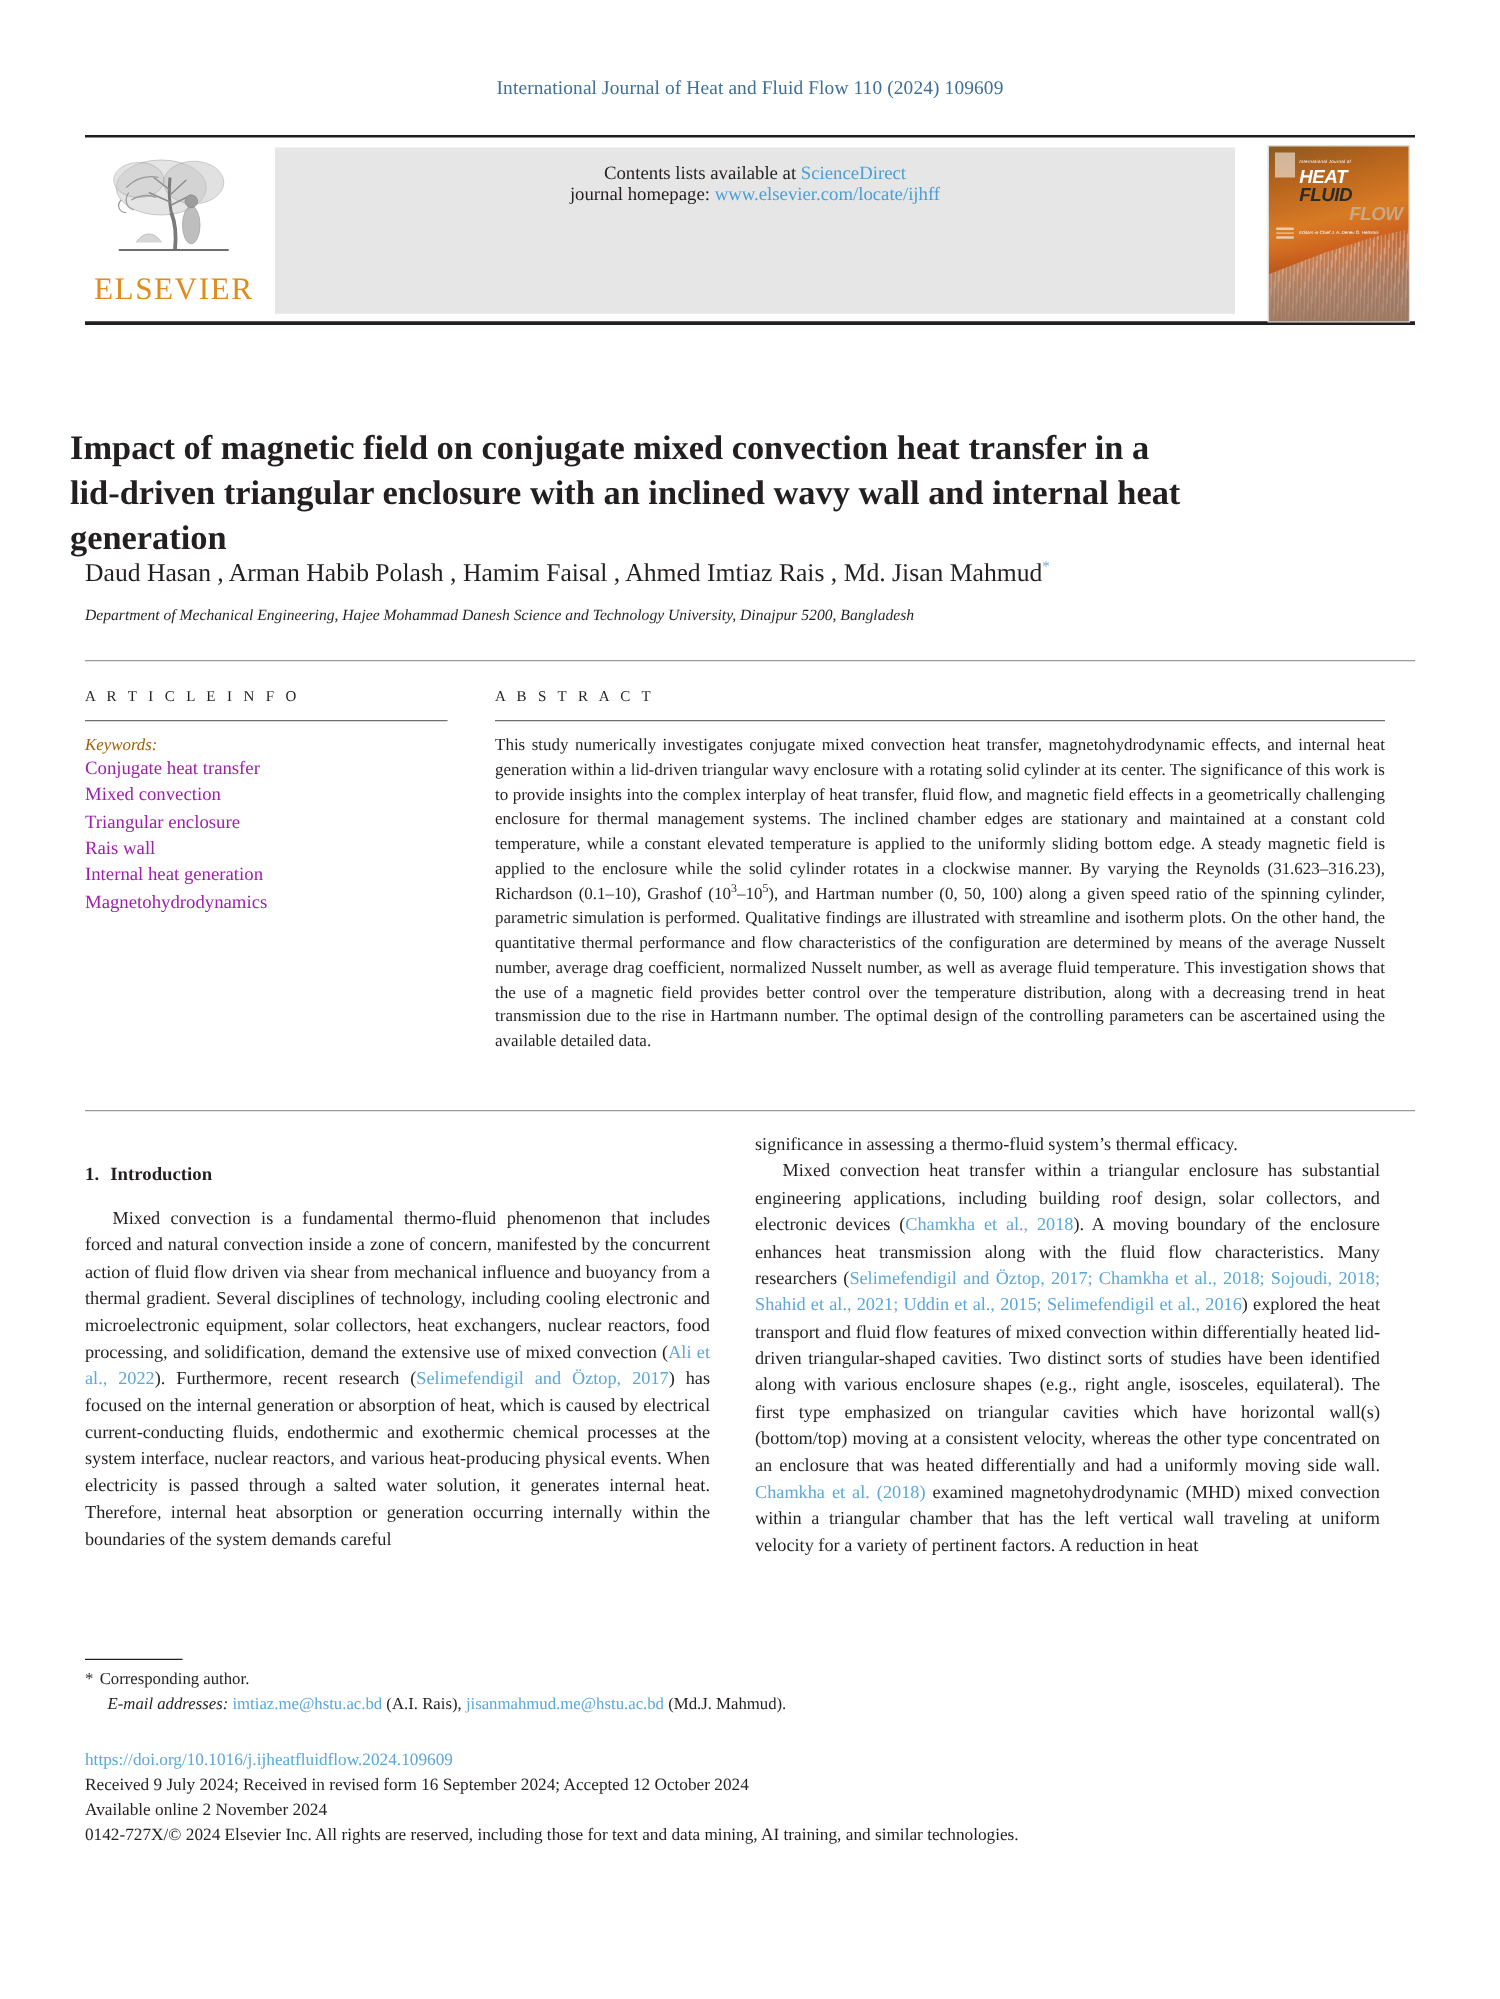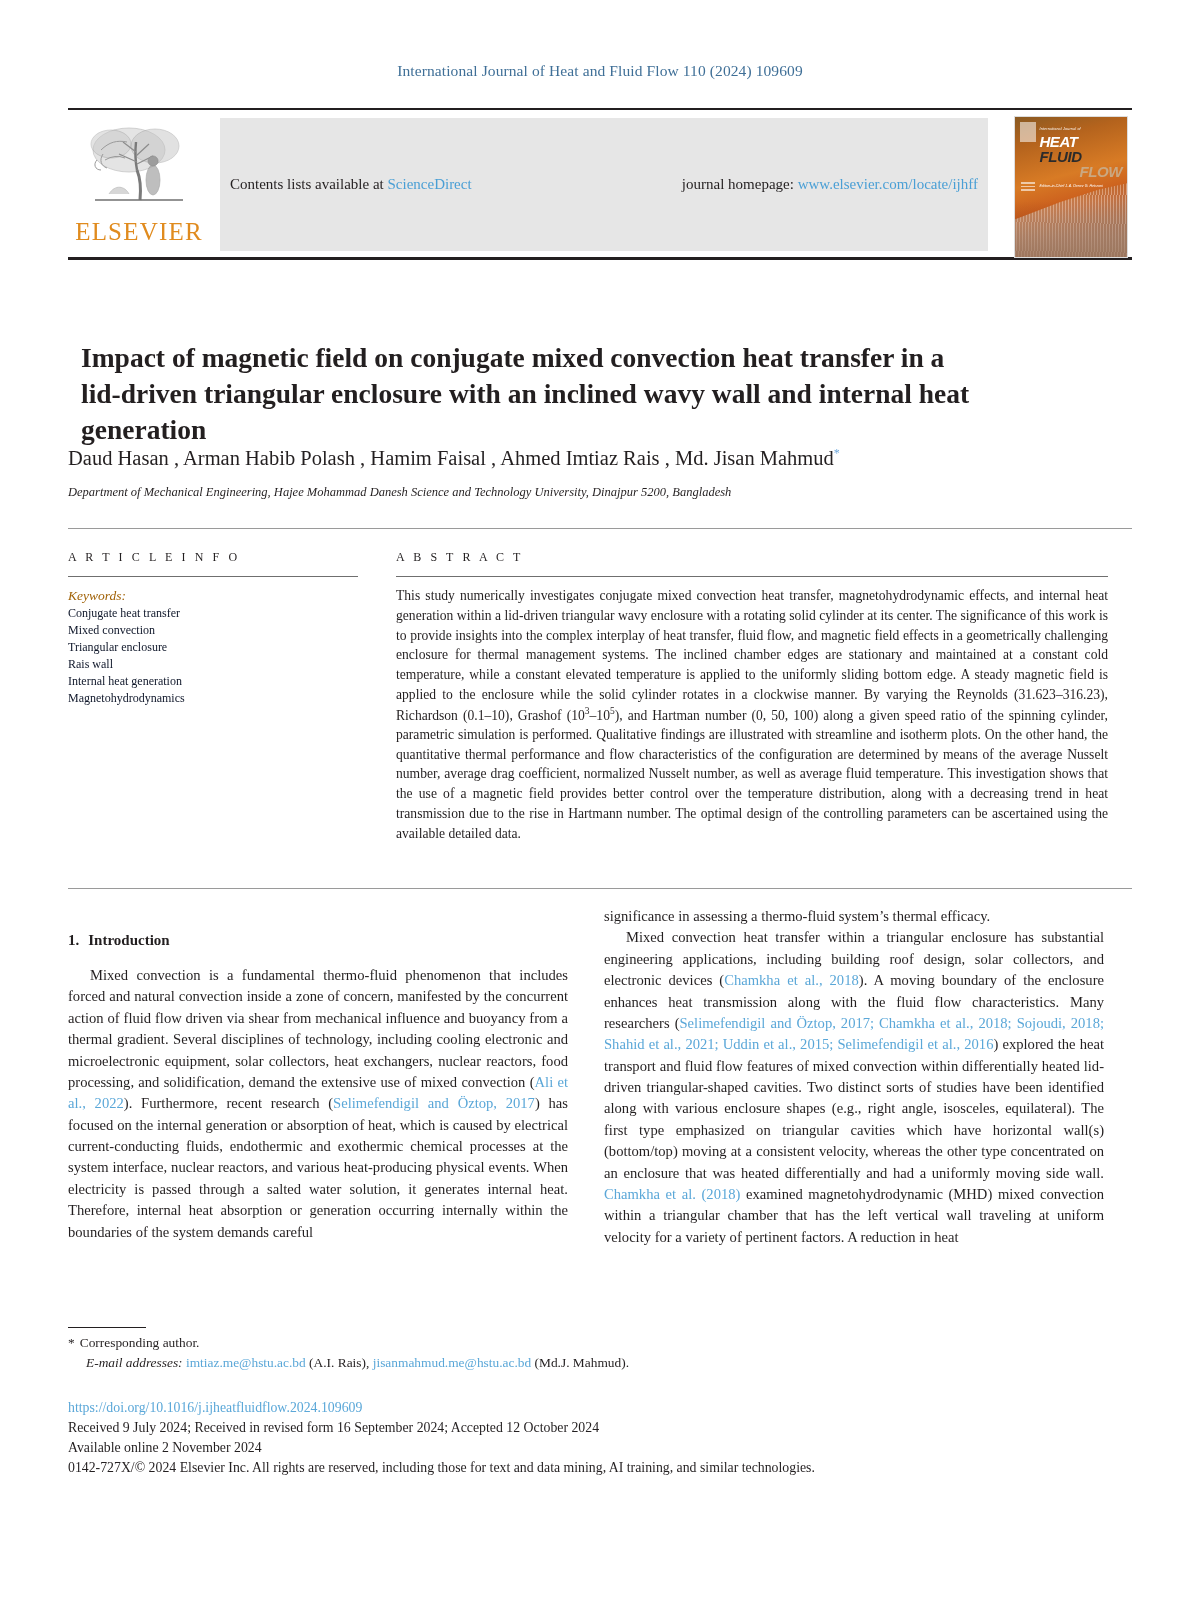--- a/index.html
+++ b/index.html
@@ -79,23 +79,22 @@
     line-height: 1;
     margin-top: 1px;
     white-space: nowrap;
   }
 
   .masthead-center {
     flex: 1 1 auto;
     background: #e6e6e6;
     margin: 4px 16px 6px 10px;
     display: flex;
-    flex-direction: row;
+    flex-direction: column;
     align-items: center;
-    justify-content: space-between;
     padding: 13px 10px 14px 10px;
     box-sizing: border-box;
   }
   .contents-line {
     font-size: 15px;
     color: #231f20;
   }
   .contents-line a, .link {
     color: #4a9fd5;
     text-decoration: none;
@@ -190,21 +189,21 @@
   .cover-side-marks div {
     height: 1.5px;
     background: rgba(255,255,255,0.6);
     margin-bottom: 2px;
   }
 
   
   .article-title {
     position: absolute;
     top: 322px;
-    left: 81px;
+    left: 56px;
     width: 905px;
     font-size: 27.5px;
     line-height: 1.31;
     color: #231f20;
   }
 
   
   .authors {
     position: absolute;
     top: 446px;
@@ -266,22 +265,22 @@
     border-top: 1.5px solid #6f6f6f;
     margin-bottom: 9px;
   }
   .kw-head {
     font-size: 13.5px;
     font-style: italic;
     color: #a16207;
     line-height: 1.42;
   }
   .kw-item {
-    font-size: 12px;
-    color: #0f172a;
+    font-size: 15px;
+    color: #a21caf;
     line-height: 1.42;
   }
   .abstract-text {
     font-size: 13.6px;
     line-height: 1.455;
     text-align: justify;
     color: #231f20;
   }
   .abstract-text sup { font-size: 9.5px; vertical-align: super; }
 

